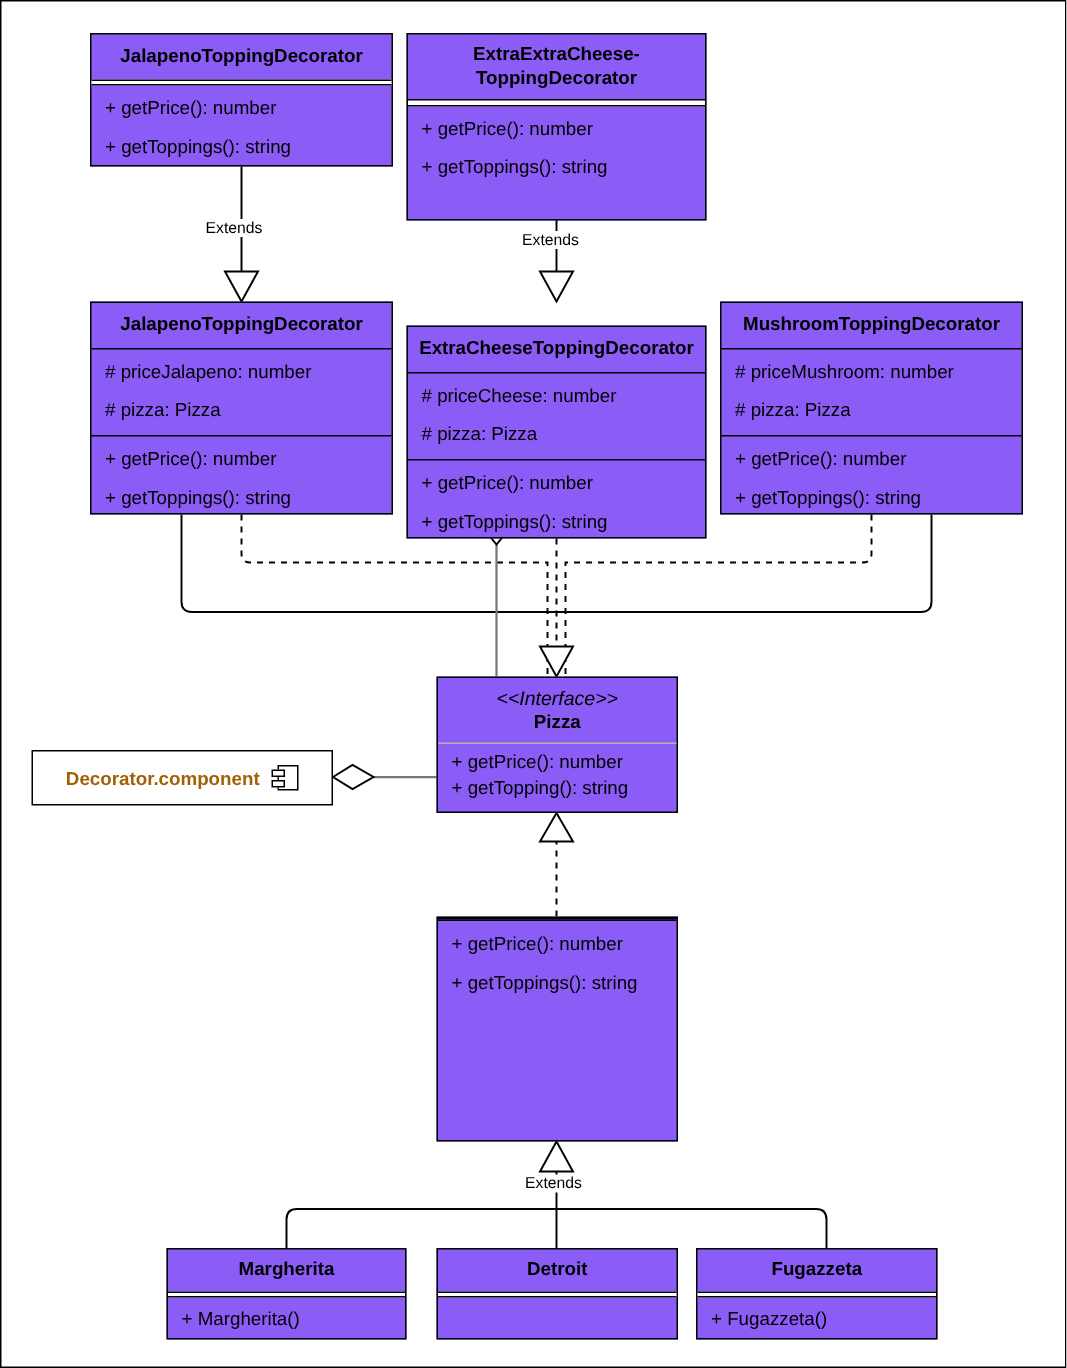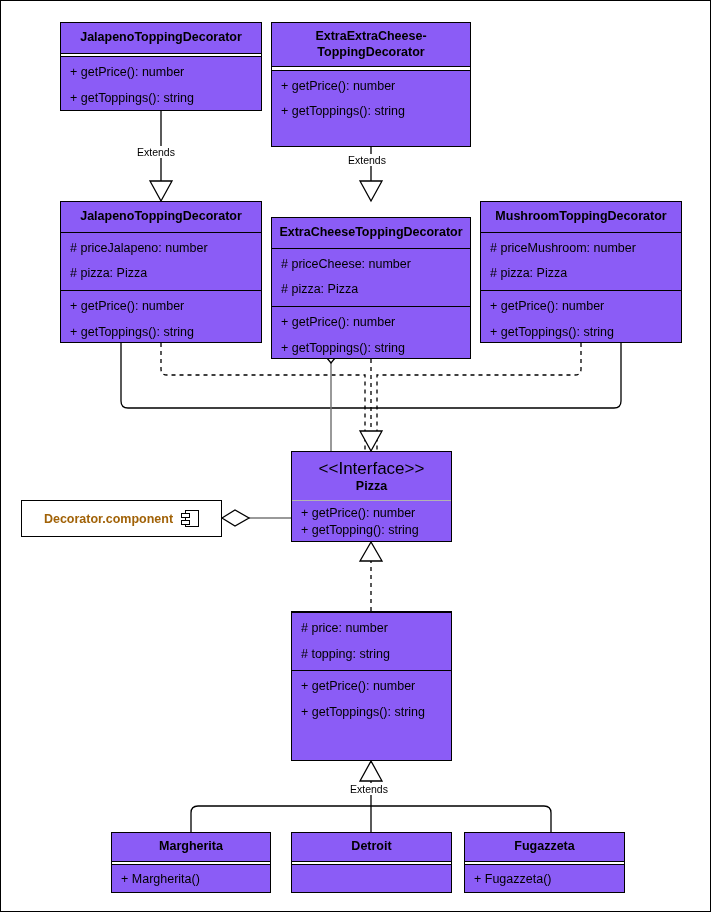--- a/index.html
+++ b/index.html
@@ -38,23 +38,24 @@
     text-align: center;
     color: #000000;
     line-height: 1.25;
     padding: 7px 4px 7px 4px;
     box-sizing: border-box;
   }
   .uml-title.two-line {
     padding: 6px 4px 6px 4px;
   }
   .stereo {
+    font-style: italic;
     font-weight: normal;
     display: block;
-    font-size: 17px;
+    font-size: 13px;
   }
   .sep-double {
     border-top: 1.6px solid #000000;
     border-bottom: 1.6px solid #000000;
     height: 2.5px;
     box-sizing: content-box;
     background: #ffffff;
   }
   .sep-single {
     border-top: 1.6px solid #000000;
@@ -250,24 +251,20 @@
     <span class="component-label">Decorator.component</span>
     <span class="comp-icon">
       <span class="body"></span>
       <span class="tab tab1"></span>
       <span class="tab tab2"></span>
     </span>
   </div>
 
   <div class="uml-box" style="left:290px; top:610px; width:161px; height:150px;">
     <div class="sep-single"></div>
-    <div class="uml-section">
-      <div class="member"># price: number</div>
-      <div class="member"># topping: string</div>
-    </div>
     <div class="sep-single"></div>
     <div class="uml-section">
       <div class="member">+ getPrice(): number</div>
       <div class="member">+ getToppings(): string</div>
     </div>
   </div>
 
   <div class="edge-label" style="left:347px; top:782px;">Extends</div>
 
   <div class="uml-box" style="left:110px; top:831px; width:160px; height:61px;">

